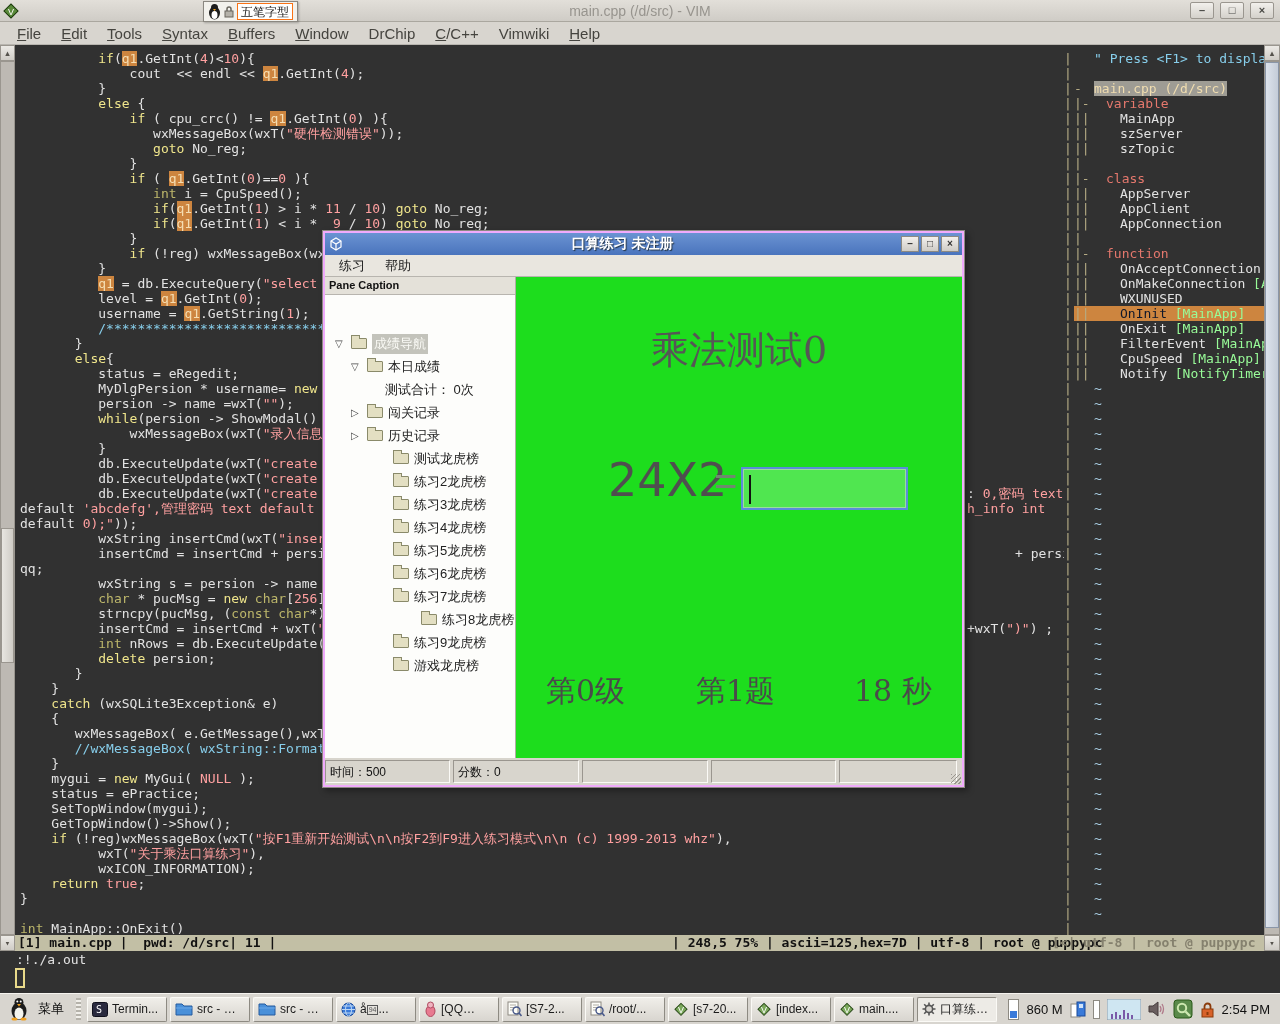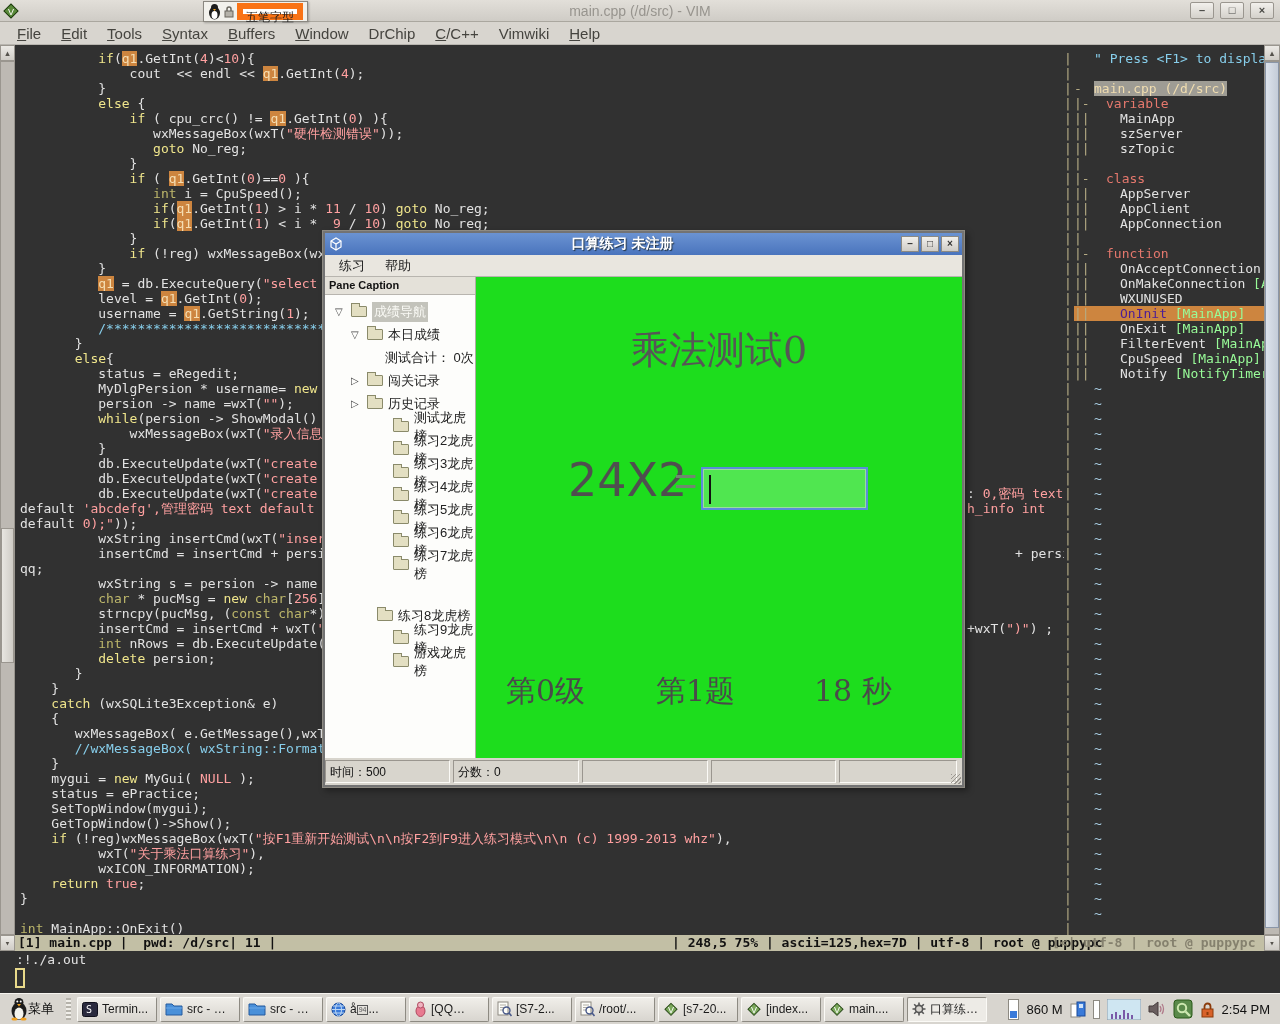--- a/index.html
+++ b/index.html
@@ -16,21 +16,21 @@
   .win-controls { position:absolute; right:6px; top:2px; display:flex; gap:6px; }
   .wbtn { width:24px; height:17px; background:linear-gradient(#f2f0ec,#d4d1cb);
     border:1px solid #9a968f; border-radius:2px; font-size:11px; font-weight:bold;
     color:#4a4a46; text-align:center; line-height:15px; }
   .vimlogo { margin-left:3px; }
 
   .ime-panel { position:absolute; left:203px; top:1px; height:21px; z-index:40;
     background:#f2f1ec; border:1px solid #8a8780; display:flex; align-items:center;
     padding:0 4px; gap:3px; box-shadow:1px 1px 2px rgba(0,0,0,.25); }
   .ime-panel .ime-label { font-size:12px; color:#1a1a1a; background:#fff;
-    border:6px solid #f97316; padding:0 3px; height:17px; line-height:16px; }
+    border:1px solid #f97316; padding:0 3px; height:17px; line-height:16px; }
 
   .menubar { position:absolute; left:0; top:22px; width:1280px; height:23px;
     background:#d8d5cf; border-bottom:1px solid #b8b5af; display:flex;
     align-items:center; padding-left:8px; gap:2px; }
   .mitem { font-size:15px; color:#45443f; padding:2px 9px; }
 
   
   .vim-area { position:absolute; left:0; top:45px; width:1280px; height:890px;
     background:#313131; }
   .sb { position:absolute; background:#ccc8c2; border:1px solid #9a968f; }
@@ -48,53 +48,53 @@
   #tag-sep { position:absolute; left:1064px; top:0; width:10px; height:890px;
     padding-top:6px; color:#b5ab84; white-space:pre; }
   #taglist { position:absolute; left:1074px; top:0; width:190px; height:890px;
     overflow:hidden; padding-top:6px; }
   .trow { height:15px; white-space:pre; color:#e2e2e2; display:flex; }
   .fold { width:20px; color:#b5ab84; flex:none; }
   .tl-com { color:#87ceeb; }
   .tl-hdr { color:#e5786d; }
   .tl-file { background:#9e9c94; color:#f0ddb0; }
   .scope { color:#98fb98; }
-  .cur { background:#cd853f; } .cur .tname { color:#4c1d95;margin-top:36px; }
+  .cur { background:#cd853f; } .cur .tname { color:#0f172a;margin-top:36px; }
   .tilde { color:#a7cbe0; }
 
   .statusline { position:absolute; left:0; top:935px; width:1280px; height:16px;
     background:#c2bfa5; color:#111; font-weight:bold; }
   .statusline span { position:absolute; top:0; white-space:pre; }
   .sl-left { left:18px; } .sl-mid { left:672px; }
   .sl-right { left:1052px; color:#85816e; }
 
   .cmdarea { position:absolute; left:0; top:951px; width:1280px; height:42px;
     background:#313131; color:#e2e2e2; }
   .cmdtext { position:absolute; left:16px; top:1px; white-space:pre; }
   .cmdcursor { position:absolute; left:15px; top:17px; width:10px; height:20px;
     border:2px solid #e8d98a; }
 
   
   .dialog { position:absolute; left:322px; top:230px; width:643px; height:558px;
-    background:#737373; border:1px solid #8d8a82; padding:2px; z-index:10;
+    background:#f0abfc; border:1px solid #8d8a82; padding:2px; z-index:10;
     box-shadow:3px 3px 6px rgba(0,0,0,.35); display:flex; flex-direction:column; }
   .dlg-title { height:22px; background:linear-gradient(#6b93d2,#4a74bd);
     display:flex; align-items:center; padding:0 3px; flex:none; }
   .dlg-title-text { flex:1; text-align:center; color:#fff; font-weight:bold;
     font-size:14px; text-shadow:1px 1px 1px #234; }
   .dlg-controls { display:flex; gap:2px; }
   .dbtn { width:18px; height:16px; background:linear-gradient(#f2f0ec,#cfccc6);
     border:1px solid #8d8a82; font-size:10px; font-weight:bold; color:#333;
     text-align:center; line-height:14px; }
   .dlg-menubar { height:22px; background:#e9e6df; border-bottom:1px solid #b8b5af;
     display:flex; align-items:center; gap:4px; padding-left:6px; flex:none; }
   .dmitem { font-size:13px; color:#1c1c1c; padding:2px 8px; }
   .dlg-body { flex:1; display:flex; min-height:0; }
-  .pane { width:151px; background:#fdfdfb; border-right:1px solid #b0ada5;
-    display:flex; flex-direction:column; flex:none; }
+  .pane { width:191px; background:#fdfdfb; border-right:1px solid #b0ada5;
+    display:flex; flex-direction:column; flex:none;gap:32px; }
   .pane-caption { height:18px; background:#e4e1d9; border-bottom:1px solid #b8b5af;
     font-size:11px; font-weight:bold; color:#111; padding:2px 0 0 4px; flex:none; }
   .tree { flex:1; overflow:hidden; padding-top:5px; }
   .tn { height:23px; display:flex; align-items:center; font-size:13px; color:#222; }
   .tri { width:16px; font-size:10px; color:#444; flex:none; }
   .folder { display:inline-block; width:16px; height:11px; background:#e3dfc2;
     border:1px solid #8a8a6a; border-radius:1px; position:relative; margin-right:5px;
     flex:none; }
   .folder::before { content:""; position:absolute; left:-1px; top:-4px; width:7px;
     height:3px; background:#e3dfc2; border:1px solid #8a8a6a; border-bottom:none; }
@@ -115,21 +115,21 @@
     padding:2px 2px 2px 0; flex:none; position:relative; }
   .sb-cell { border:1px solid; border-color:#9a968f #fbfaf6 #fbfaf6 #9a968f;
     font-size:12px; color:#111; padding:3px 0 0 4px; white-space:pre; }
   .grip { position:absolute; right:1px; bottom:1px; width:10px; height:10px;
     background:repeating-linear-gradient(135deg,#9a968f 0 1px,transparent 1px 3px); }
 
   
   .taskbar { position:absolute; left:0; top:993px; width:1280px; height:31px;
     background:#d8d5cf; border-top:1px solid #f5f3ef; display:flex;
     align-items:center; padding:0 4px; gap:3px; z-index:30; }
-  .menu-launcher { display:flex; align-items:center; gap:0; padding:2px 6px; }
+  .menu-launcher { display:flex; align-items:center; gap:10px; padding:2px 6px; }
   .menu-label { font-size:13px; color:#111; }
   .tb-handle { width:5px; height:22px; margin:0 3px;
     background:repeating-linear-gradient(180deg,#b5b2aa 0 2px,#f0eee9 2px 4px); }
   .taskbtn { width:80px; height:25px; background:linear-gradient(#f0eee9,#d8d5cf);
     border:1px solid; border-color:#fbfaf6 #8d8a82 #8d8a82 #fbfaf6; border-radius:2px;
     display:flex; align-items:center; gap:4px; padding:0 4px; flex:none; overflow:hidden; }
   .taskbtn.active { background:#edebe6; border-color:#8d8a82 #fbfaf6 #fbfaf6 #8d8a82; }
   .taskbtn .lbl { font-size:12px; color:#1c1c1c; white-space:nowrap; overflow:hidden; }
   .tofu { display:inline-block; border:1px solid #555; font-size:7px; line-height:8px;
     padding:0 1px; color:#555; vertical-align:middle; }
@@ -480,21 +480,21 @@
             <div class="tn" style="padding-left: 52px;">
               <span class="tri"></span>
               <span class="folder"></span>
               <span>练习6龙虎榜</span>
             </div>
             <div class="tn" style="padding-left: 52px;">
               <span class="tri"></span>
               <span class="folder"></span>
               <span>练习7龙虎榜</span>
             </div>
-            <div class="tn" style="padding-left: 36px; margin-top: 28px;">
+            <div class="tn" style="padding-left: 80px;">
               <span class="tri"></span>
               <span class="folder"></span>
               <span>练习8龙虎榜</span>
             </div>
             <div class="tn" style="padding-left: 52px;">
               <span class="tri"></span>
               <span class="folder"></span>
               <span>练习9龙虎榜</span>
             </div>
             <div class="tn" style="padding-left: 52px;">

